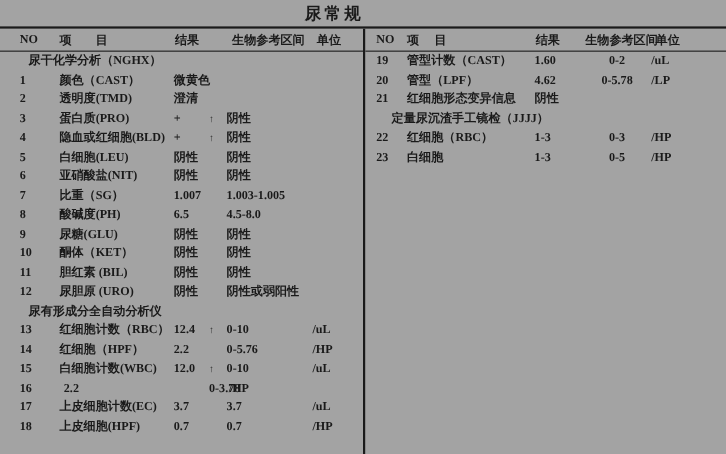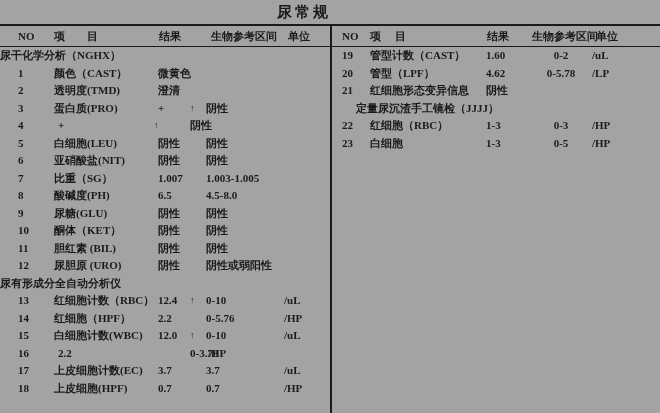--- a/index.html
+++ b/index.html
@@ -36,21 +36,21 @@
   .hdr-unit { padding-left:6px; }
 
   .tbody { font-size:11px; font-weight:600; }
   .row {
     box-sizing:border-box; height:17.5px; line-height:17.5px;
     display:grid; white-space:nowrap;
   }
   .half.left  .row.data { padding-left:18px; grid-template-columns:36px 100px 36px 16px 76px 44px; }
   .half.right .row.data { padding-left:10px; grid-template-columns:28px 112px 40px 10px 58px 60px; }
   .row.section { display:block; }
-  .half.left  .row.section { }
+  .half.left  .row.section { padding-left:26px; }
   .half.right .row.section { padding-left:24px; }
   .c-result { padding-left:4px; }
   .c-flag { font-size:9px; color:#2a2a2a; }
   .half.left  .c-ref { text-align:left; }
   .half.right .c-ref { text-align:center; }
   .c-unit { padding-left:2px; }
   .c-name { overflow:visible; }
 </style>
 </head>
 <body>
@@ -99,20 +99,21 @@
     <span class="c-no">3</span>
     <span class="c-name">蛋白质(PRO)</span>
     <span class="c-result">+</span>
     <span class="c-flag">↑</span>
     <span class="c-ref">阴性</span>
     <span class="c-unit"></span>
   </div>
 
   <div class="row data">
     <span class="c-no">4</span>
+    <span class="c-name">隐血或红细胞(BLD)</span>
     <span class="c-result">+</span>
     <span class="c-flag">↑</span>
     <span class="c-ref">阴性</span>
     <span class="c-unit"></span>
   </div>
 
   <div class="row data">
     <span class="c-no">5</span>
     <span class="c-name">白细胞(LEU)</span>
     <span class="c-result">阴性</span>

